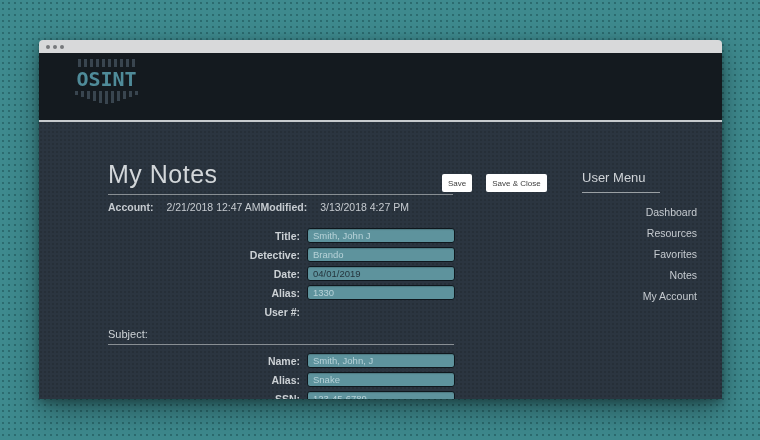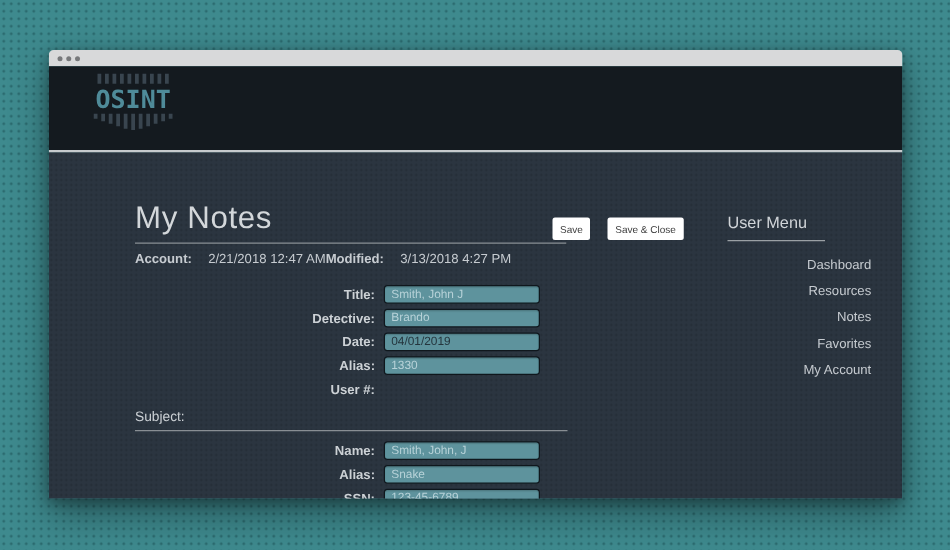--- a/index.html
+++ b/index.html
@@ -68,21 +68,21 @@
 
   .form { position:absolute; left:69px; }
   .main-form { top:104px; }
   .subject-form { top:229px; }
   .row { display:flex; align-items:center; height:19px; }
   .flabel {
     width:192px; text-align:right; font-weight:bold; font-size:10.5px;
     color:#ccd1d5; flex:none;
   }
   .finput {
-    margin-left:7px; width:125px; height:15px; box-sizing:border-box; flex:none;
+    margin-left:7px; width:148px; height:15px; box-sizing:border-box; flex:none;
     background:#5e939d; border:1px solid #0f171d; border-radius:3px;
     color:#b7d2d8; font-size:9.5px; padding:0 5px; font-family:inherit; outline:none;
     box-shadow: inset 0 1px 1px rgba(0,0,0,0.18);
   }
   .finput.dark { color:#24353d; }
 
   .subject-heading-block {
     position:absolute; left:69px; top:206px; width:346px;
     font-size:11px; line-height:13px; color:#ccd1d5;
     border-bottom:1px solid #888e93; padding-bottom:3px;
@@ -192,20 +192,20 @@
         <label class="flabel">SSN:</label>
         <input class="finput" type="text" value="123-45-6789" style="">
       </div>
     </div>
 
     <div class="user-menu">
       <div class="um-heading">User Menu</div>
       <ul class="um-list">
         <li class="um-item">Dashboard</li>
         <li class="um-item">Resources</li>
+        <li class="um-item">Favorites</li>
         <li class="um-item">Notes</li>
-        <li class="um-item">Favorites</li>
         <li class="um-item">My Account</li>
       </ul>
     </div>
 
   </div>
 </div>
 
 </body></html>

